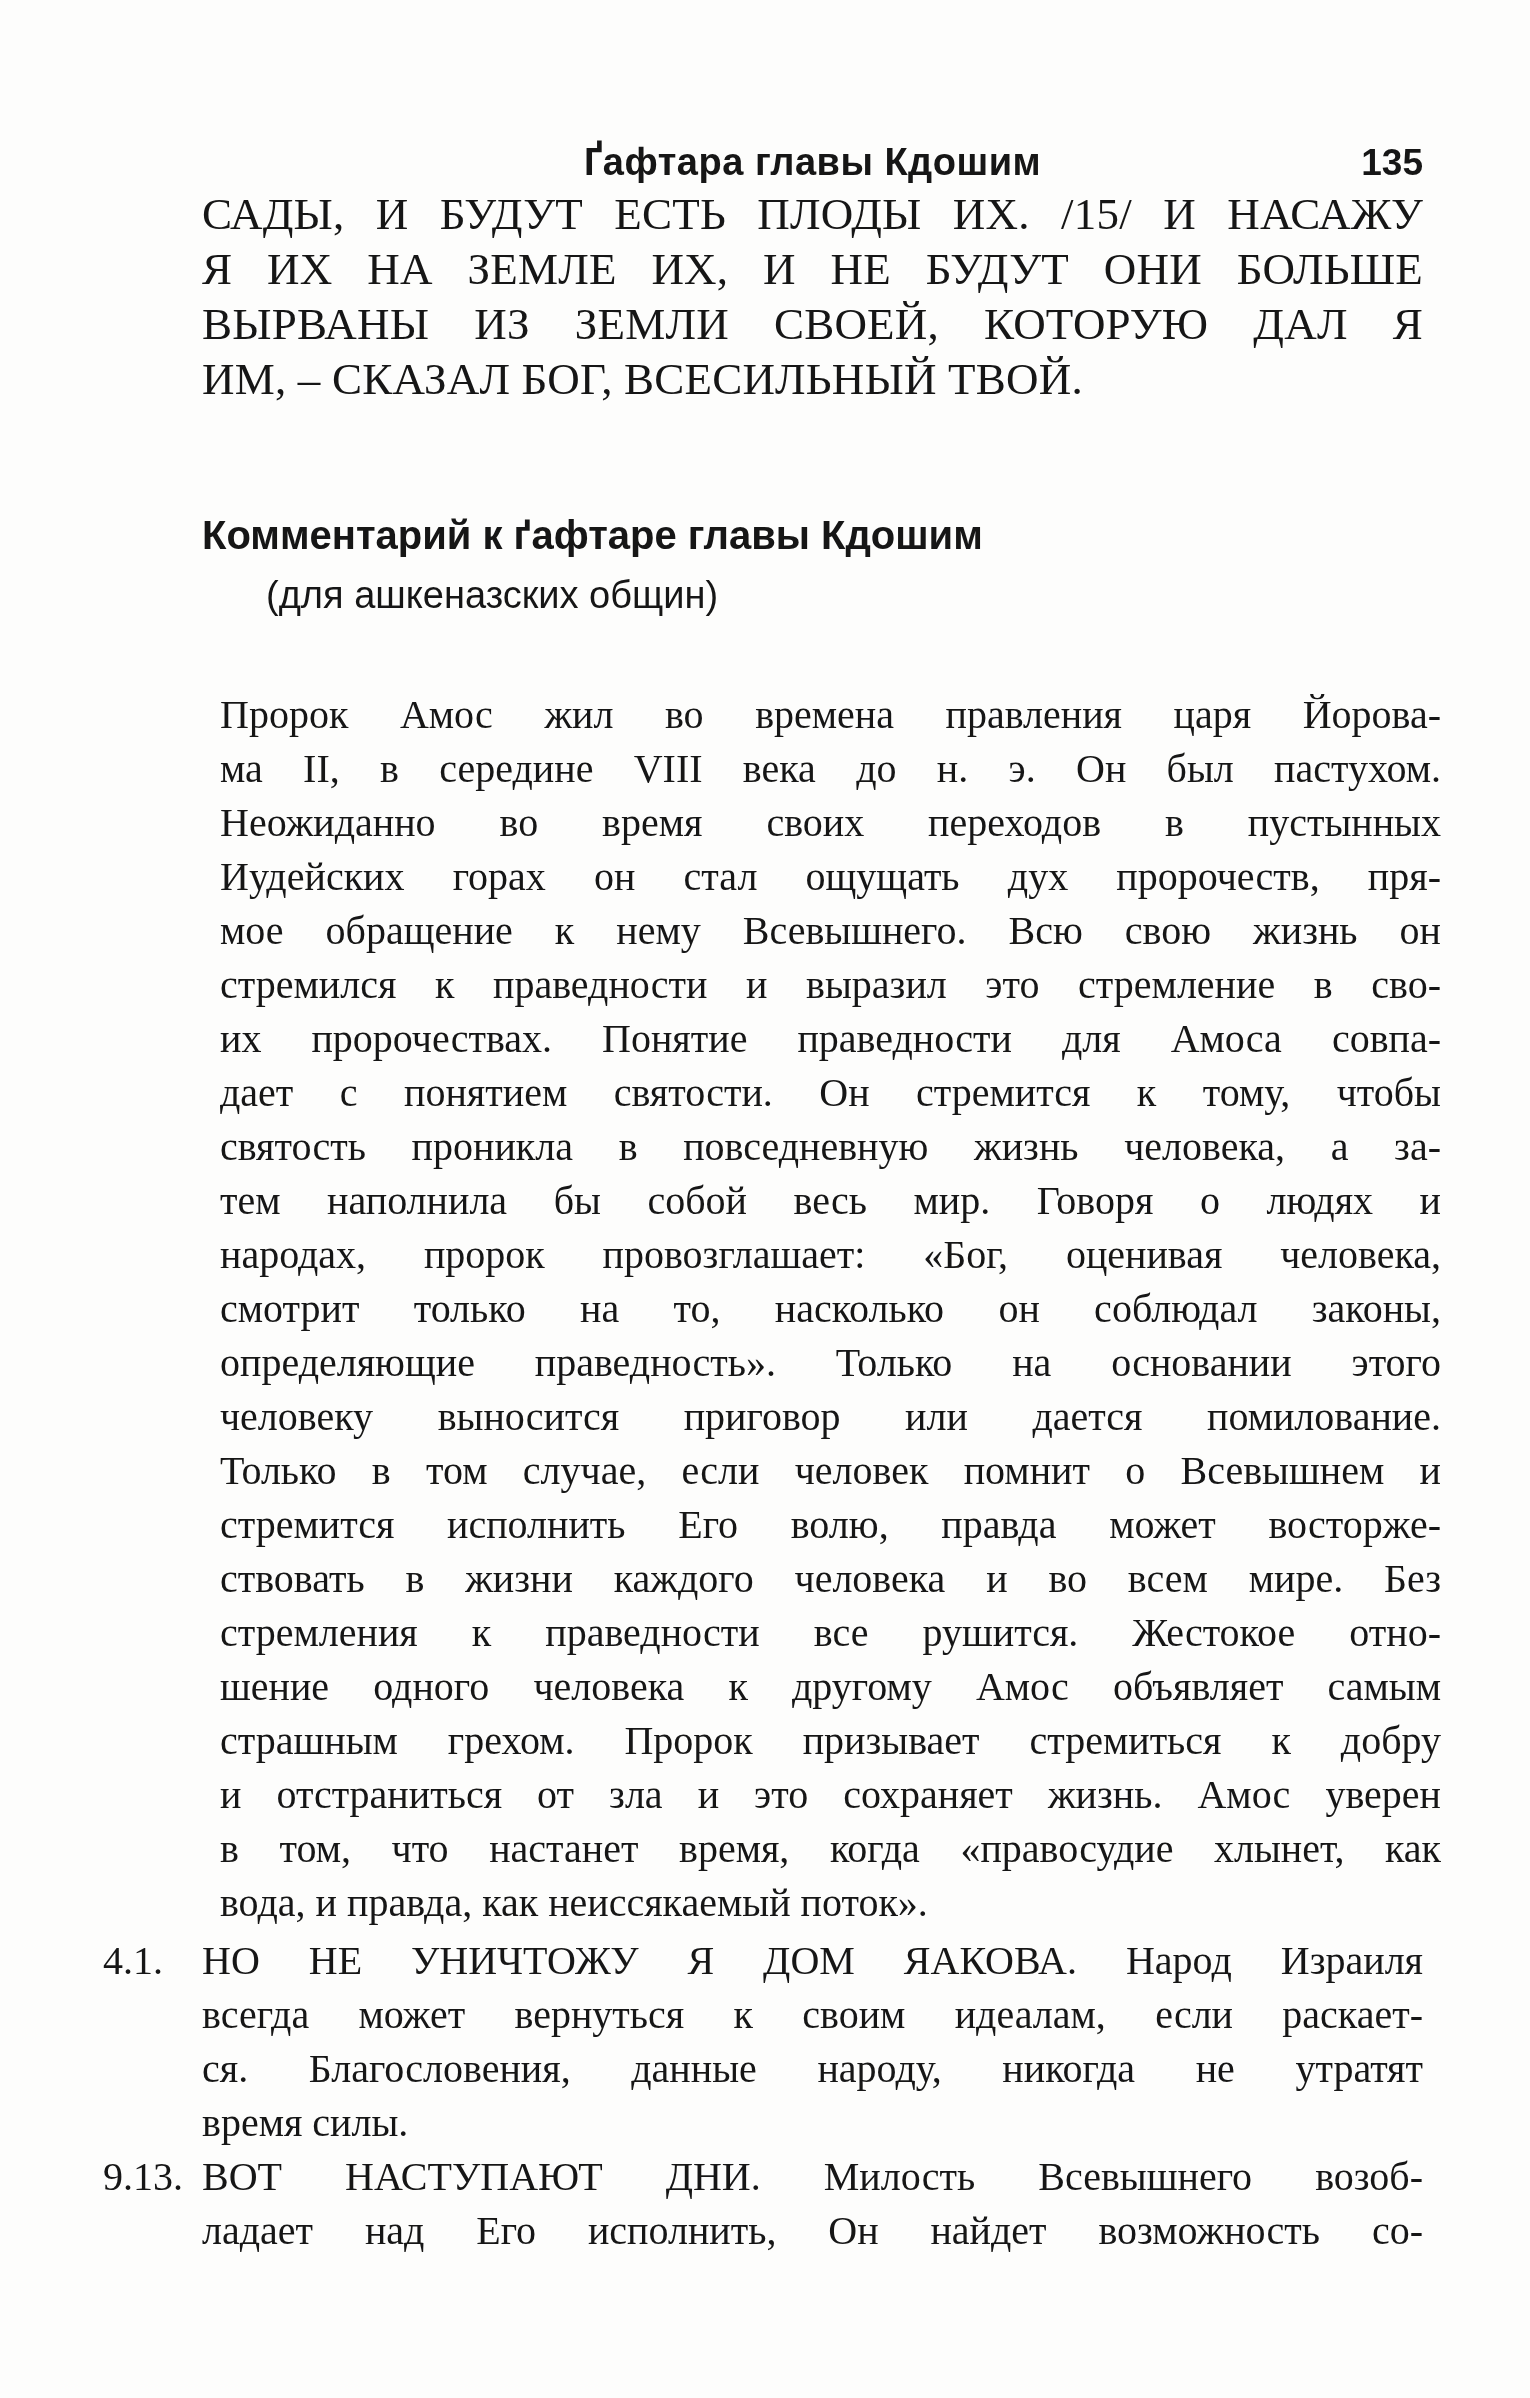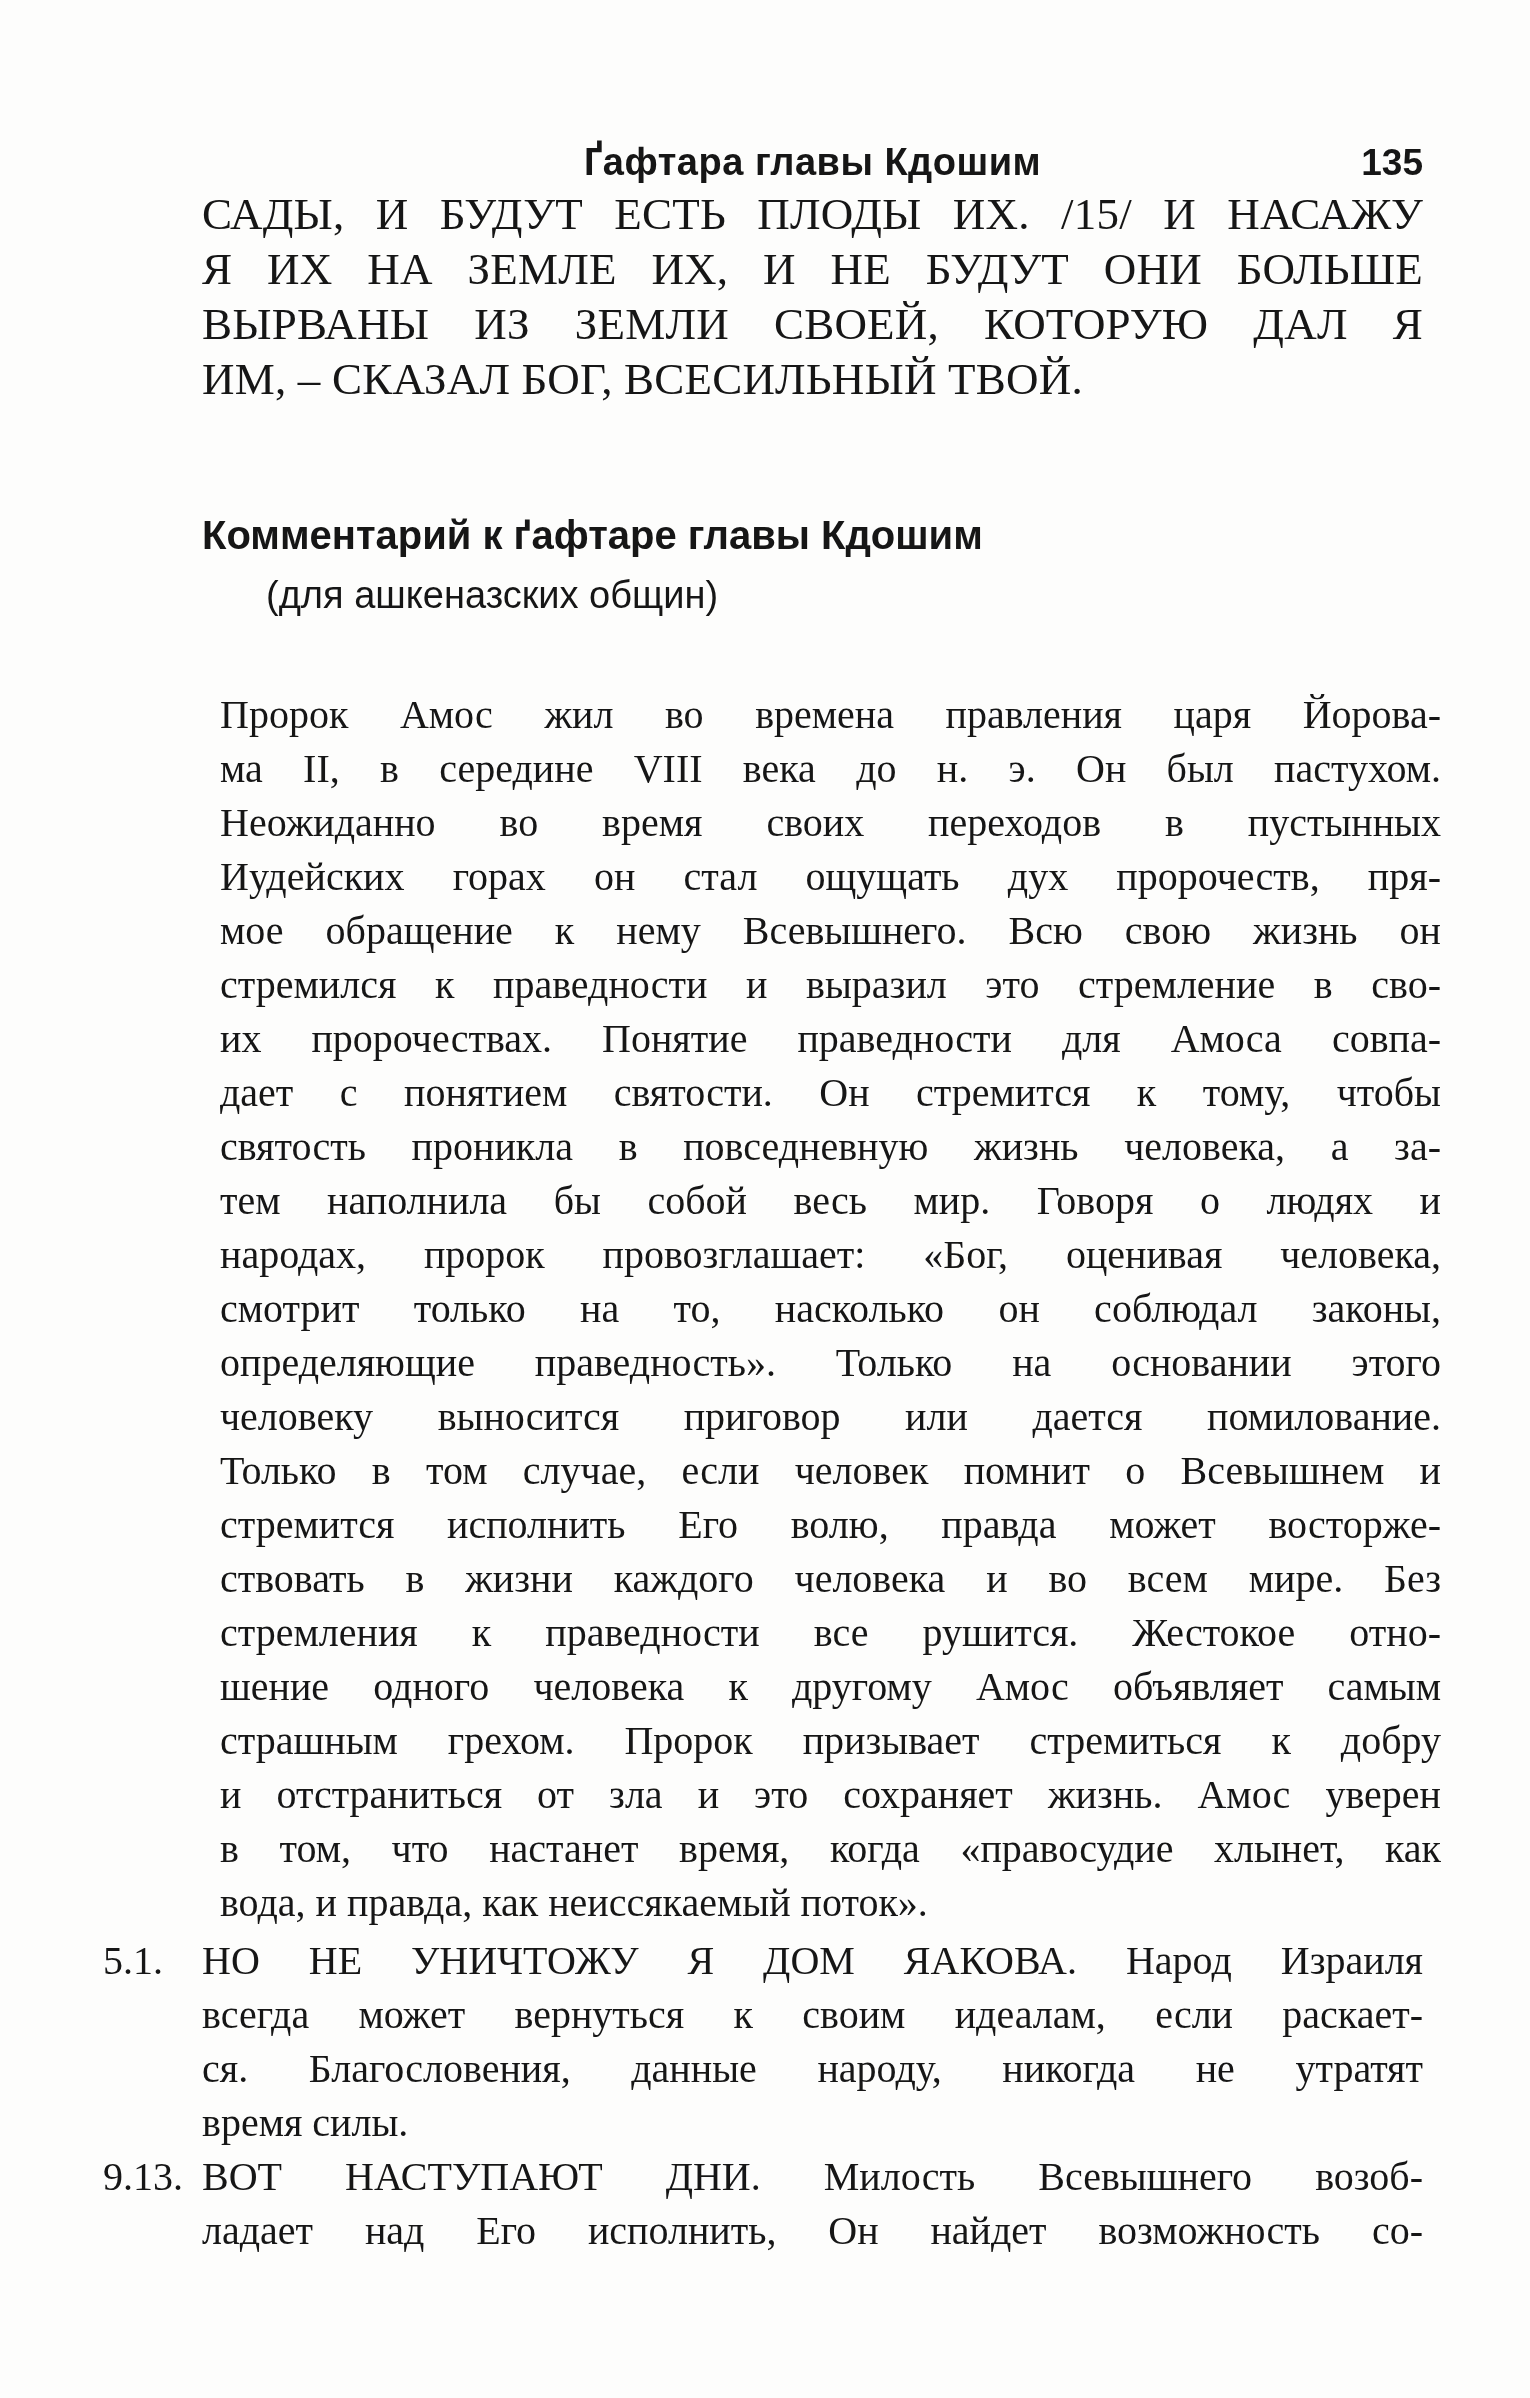--- a/index.html
+++ b/index.html
@@ -157,21 +157,21 @@
       <div class="tline">стремления к праведности все рушится. Жестокое отно-</div>
       <div class="tline">шение одного человека к другому Амос объявляет самым</div>
       <div class="tline">страшным грехом. Пророк призывает стремиться к добру</div>
       <div class="tline">и отстраниться от зла и это сохраняет жизнь. Амос уверен</div>
       <div class="tline">в том, что настанет время, когда «правосудие хлынет, как</div>
       <div class="tline tline-last">вода, и правда, как неиссякаемый поток».</div>
     </div>
 
   <div class="entries">
     <div class="entry">
-      <div class="entry-ref">5.1.</div>
+      <div class="entry-ref">4.1.</div>
       <div class="entry-body">
           <div class="tline">НО НЕ УНИЧТОЖУ Я ДОМ ЯАКОВА. Народ Израиля</div>
           <div class="tline">всегда может вернуться к своим идеалам, если раскает-</div>
           <div class="tline">ся. Благословения, данные народу, никогда не утратят</div>
           <div class="tline tline-last">время силы.</div>
         </div>
     </div>
     <div class="entry">
       <div class="entry-ref">9.13.</div>
       <div class="entry-body">

